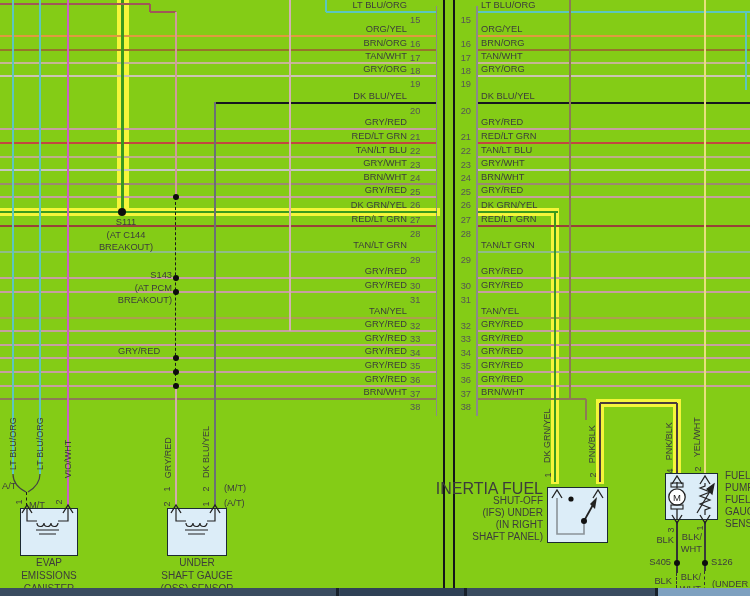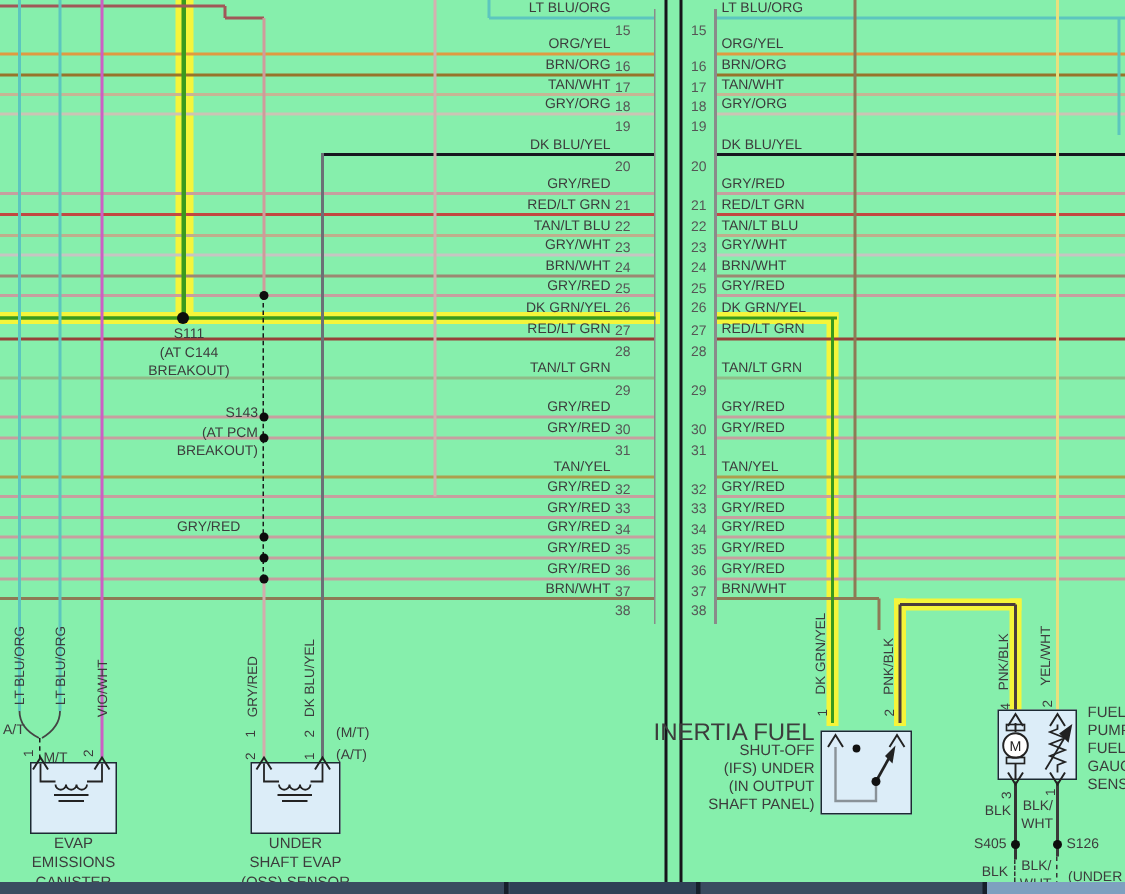--- a/index.html
+++ b/index.html
@@ -1,16 +1,16 @@
 <!DOCTYPE html>
 <html><head>
 <meta charset="utf-8">
 <style>
   html,body{margin:0;padding:0;background:#fff;}
-  #canvas{position:relative;width:750px;height:596px;background:#86efac;overflow:hidden;
+  #canvas{position:relative;width:750px;height:596px;background:#84cc16;overflow:hidden;
           font-family:"Liberation Sans","DejaVu Sans",sans-serif;}
   .abs{position:absolute;}
   .txt{position:absolute;font-size:9.3px;color:#3c3c3c;white-space:nowrap;line-height:11px;}
   .rot{position:absolute;writing-mode:vertical-rl;transform:rotate(180deg);
        font-size:9px;color:#3c3c3c;white-space:nowrap;}
   .num{position:absolute;font-size:9.3px;color:#555;white-space:nowrap;}
   .box{position:absolute;background:#dcedf8;border:1.5px solid #1c2a33;box-sizing:border-box;}
   svg{position:absolute;left:0;top:0;}
 </style>
 </head>
@@ -242,26 +242,26 @@
     <div class="rot" style="left: 665.5px; top: 521.4px; height: 11.6px;">3</div>
     <div class="rot" style="left: 694.5px; top: 519.4px; height: 11.6px;">1</div>
     <div class="box" style="left: 20px; top: 508px; width: 58px; height: 48px;"></div>
     <div class="box" style="left: 167px; top: 508px; width: 60px; height: 48px;"></div>
     <div class="box" style="left: 547px; top: 487px; width: 61px; height: 56px;"></div>
     <div class="box" style="left: 665px; top: 473px; width: 53px; height: 47px;"></div>
     <div class="txt" style="left: -31px; width: 160px; text-align: center; top: 557px; font-size: 10px;">EVAP</div>
     <div class="txt" style="left: -31px; width: 160px; text-align: center; top: 570px; font-size: 10px;">EMISSIONS</div>
     <div class="txt" style="left: -31px; width: 160px; text-align: center; top: 583px; font-size: 10px;">CANISTER</div>
     <div class="txt" style="left: 117px; width: 160px; text-align: center; top: 557px; font-size: 10px;">UNDER</div>
-    <div class="txt" style="left: 117px; width: 160px; text-align: center; top: 570px; font-size: 10px;">SHAFT EVAP</div>
+    <div class="txt" style="left: 117px; width: 160px; text-align: center; top: 570px; font-size: 10px;">SHAFT GAUGE</div>
     <div class="txt" style="left: 117px; width: 160px; text-align: center; top: 583px; font-size: 10px;">(OSS) SENSOR</div>
     <div class="txt" style="left: 383px; width: 160px; text-align: right; top: 483px; font-size: 16px;">INERTIA FUEL</div>
     <div class="txt" style="left: 383px; width: 160px; text-align: right; top: 495px; font-size: 10px;">SHUT-OFF</div>
     <div class="txt" style="left: 383px; width: 160px; text-align: right; top: 507px; font-size: 10px;">(IFS) UNDER</div>
-    <div class="txt" style="left: 383px; width: 160px; text-align: right; top: 519px; font-size: 10px;">(IN OUTPUT</div>
+    <div class="txt" style="left: 383px; width: 160px; text-align: right; top: 519px; font-size: 10px;">(IN RIGHT</div>
     <div class="txt" style="left: 383px; width: 160px; text-align: right; top: 531px; font-size: 10px;">SHAFT PANEL)</div>
     <div class="txt" style="left: 725px; top: 470px; font-size: 10px;">FUEL</div>
     <div class="txt" style="left: 725px; top: 482px; font-size: 10px;">PUMP/</div>
     <div class="txt" style="left: 725px; top: 494px; font-size: 10px;">FUEL</div>
     <div class="txt" style="left: 725px; top: 506px; font-size: 10px;">GAUGE</div>
     <div class="txt" style="left: 725px; top: 518px; font-size: 10px;">SENSOR</div>
     <div class="txt" style="left: 514px; width: 160px; text-align: right; top: 535px;">BLK</div>
     <div class="txt" style="left: 542px; width: 160px; text-align: right; top: 532px;">BLK/</div>
     <div class="txt" style="left: 542px; width: 160px; text-align: right; top: 544px;">WHT</div>
     <div class="txt" style="left: 511px; width: 160px; text-align: right; top: 557px;">S405</div>

